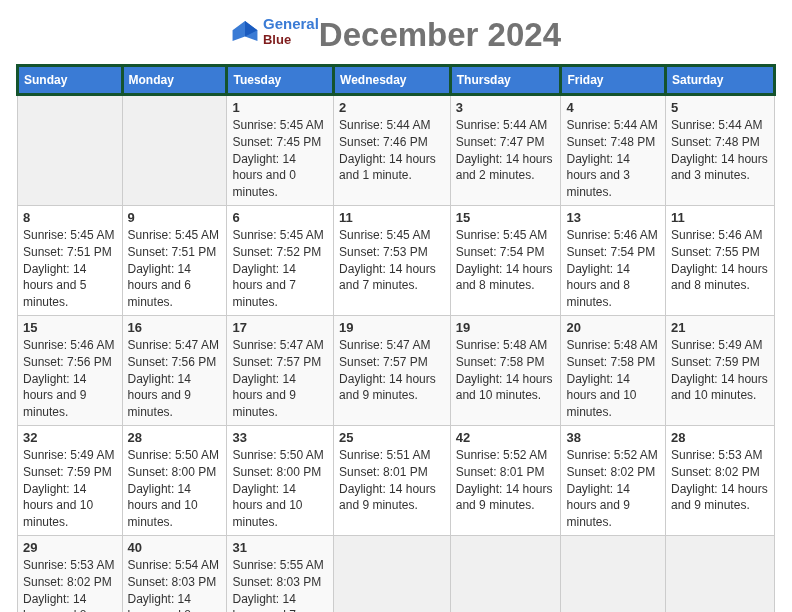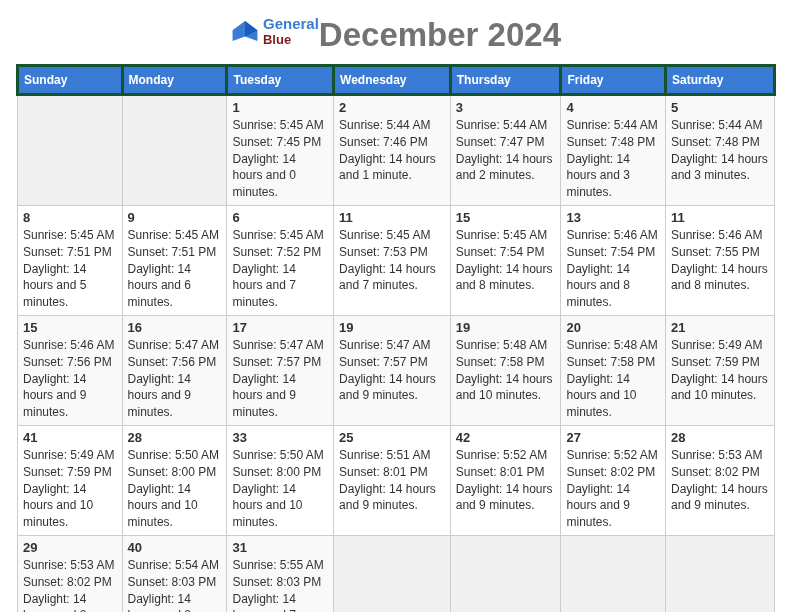--- a/index.html
+++ b/index.html
@@ -231,21 +231,21 @@
       </td>
         <td>
         <span class="cell-date">21</span>
         <div class="cell-info">
           Sunrise: 5:49 AM<br>Sunset: 7:59 PM<br>Daylight: 14 hours and 10 minutes.
         </div>
       </td>
       </tr>
       <tr>
         <td>
-        <span class="cell-date">41</span>
+        <span class="cell-date">32</span>
         <div class="cell-info">
           Sunrise: 5:49 AM<br>Sunset: 7:59 PM<br>Daylight: 14 hours and 10 minutes.
         </div>
       </td>
         <td>
         <span class="cell-date">28</span>
         <div class="cell-info">
           Sunrise: 5:50 AM<br>Sunset: 8:00 PM<br>Daylight: 14 hours and 10 minutes.
         </div>
       </td>
@@ -261,21 +261,21 @@
           Sunrise: 5:51 AM<br>Sunset: 8:01 PM<br>Daylight: 14 hours and 9 minutes.
         </div>
       </td>
         <td>
         <span class="cell-date">42</span>
         <div class="cell-info">
           Sunrise: 5:52 AM<br>Sunset: 8:01 PM<br>Daylight: 14 hours and 9 minutes.
         </div>
       </td>
         <td>
-        <span class="cell-date">27</span>
+        <span class="cell-date">38</span>
         <div class="cell-info">
           Sunrise: 5:52 AM<br>Sunset: 8:02 PM<br>Daylight: 14 hours and 9 minutes.
         </div>
       </td>
         <td>
         <span class="cell-date">28</span>
         <div class="cell-info">
           Sunrise: 5:53 AM<br>Sunset: 8:02 PM<br>Daylight: 14 hours and 9 minutes.
         </div>
       </td>

